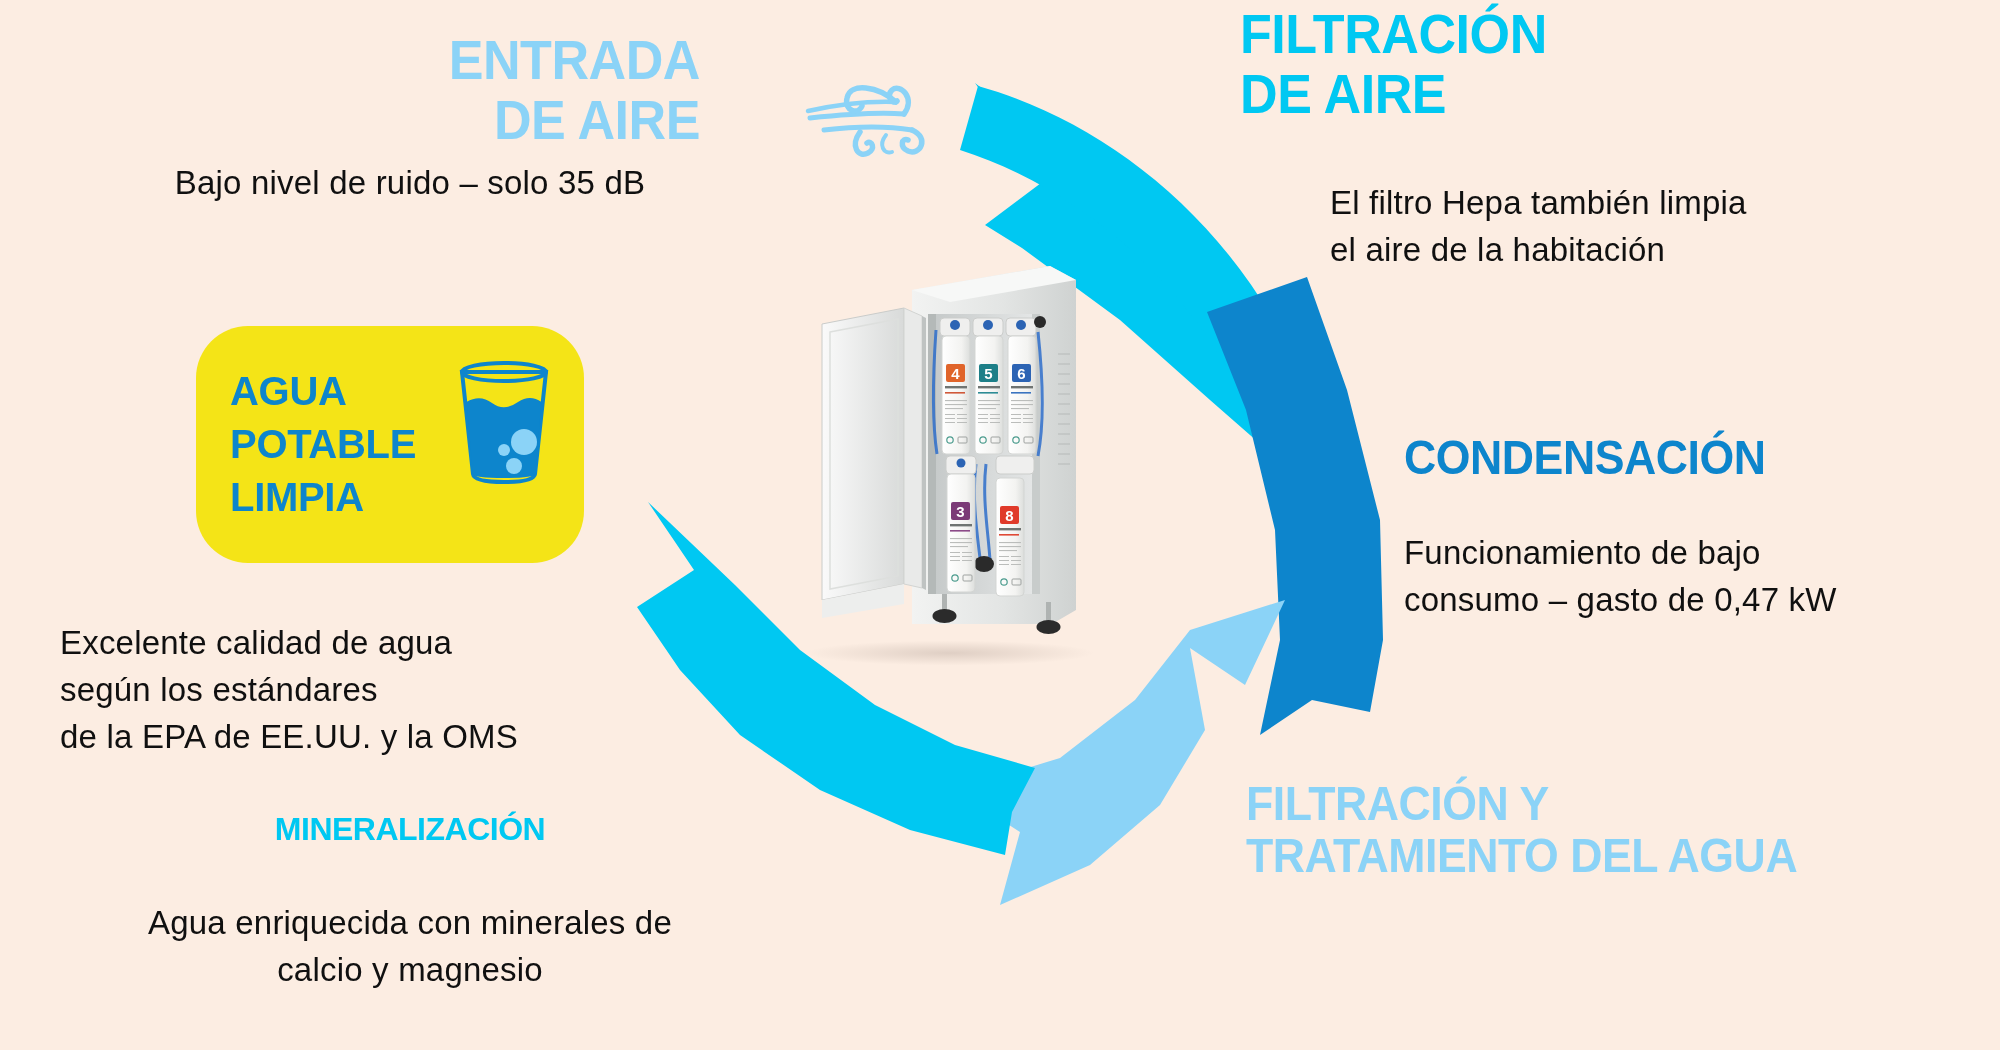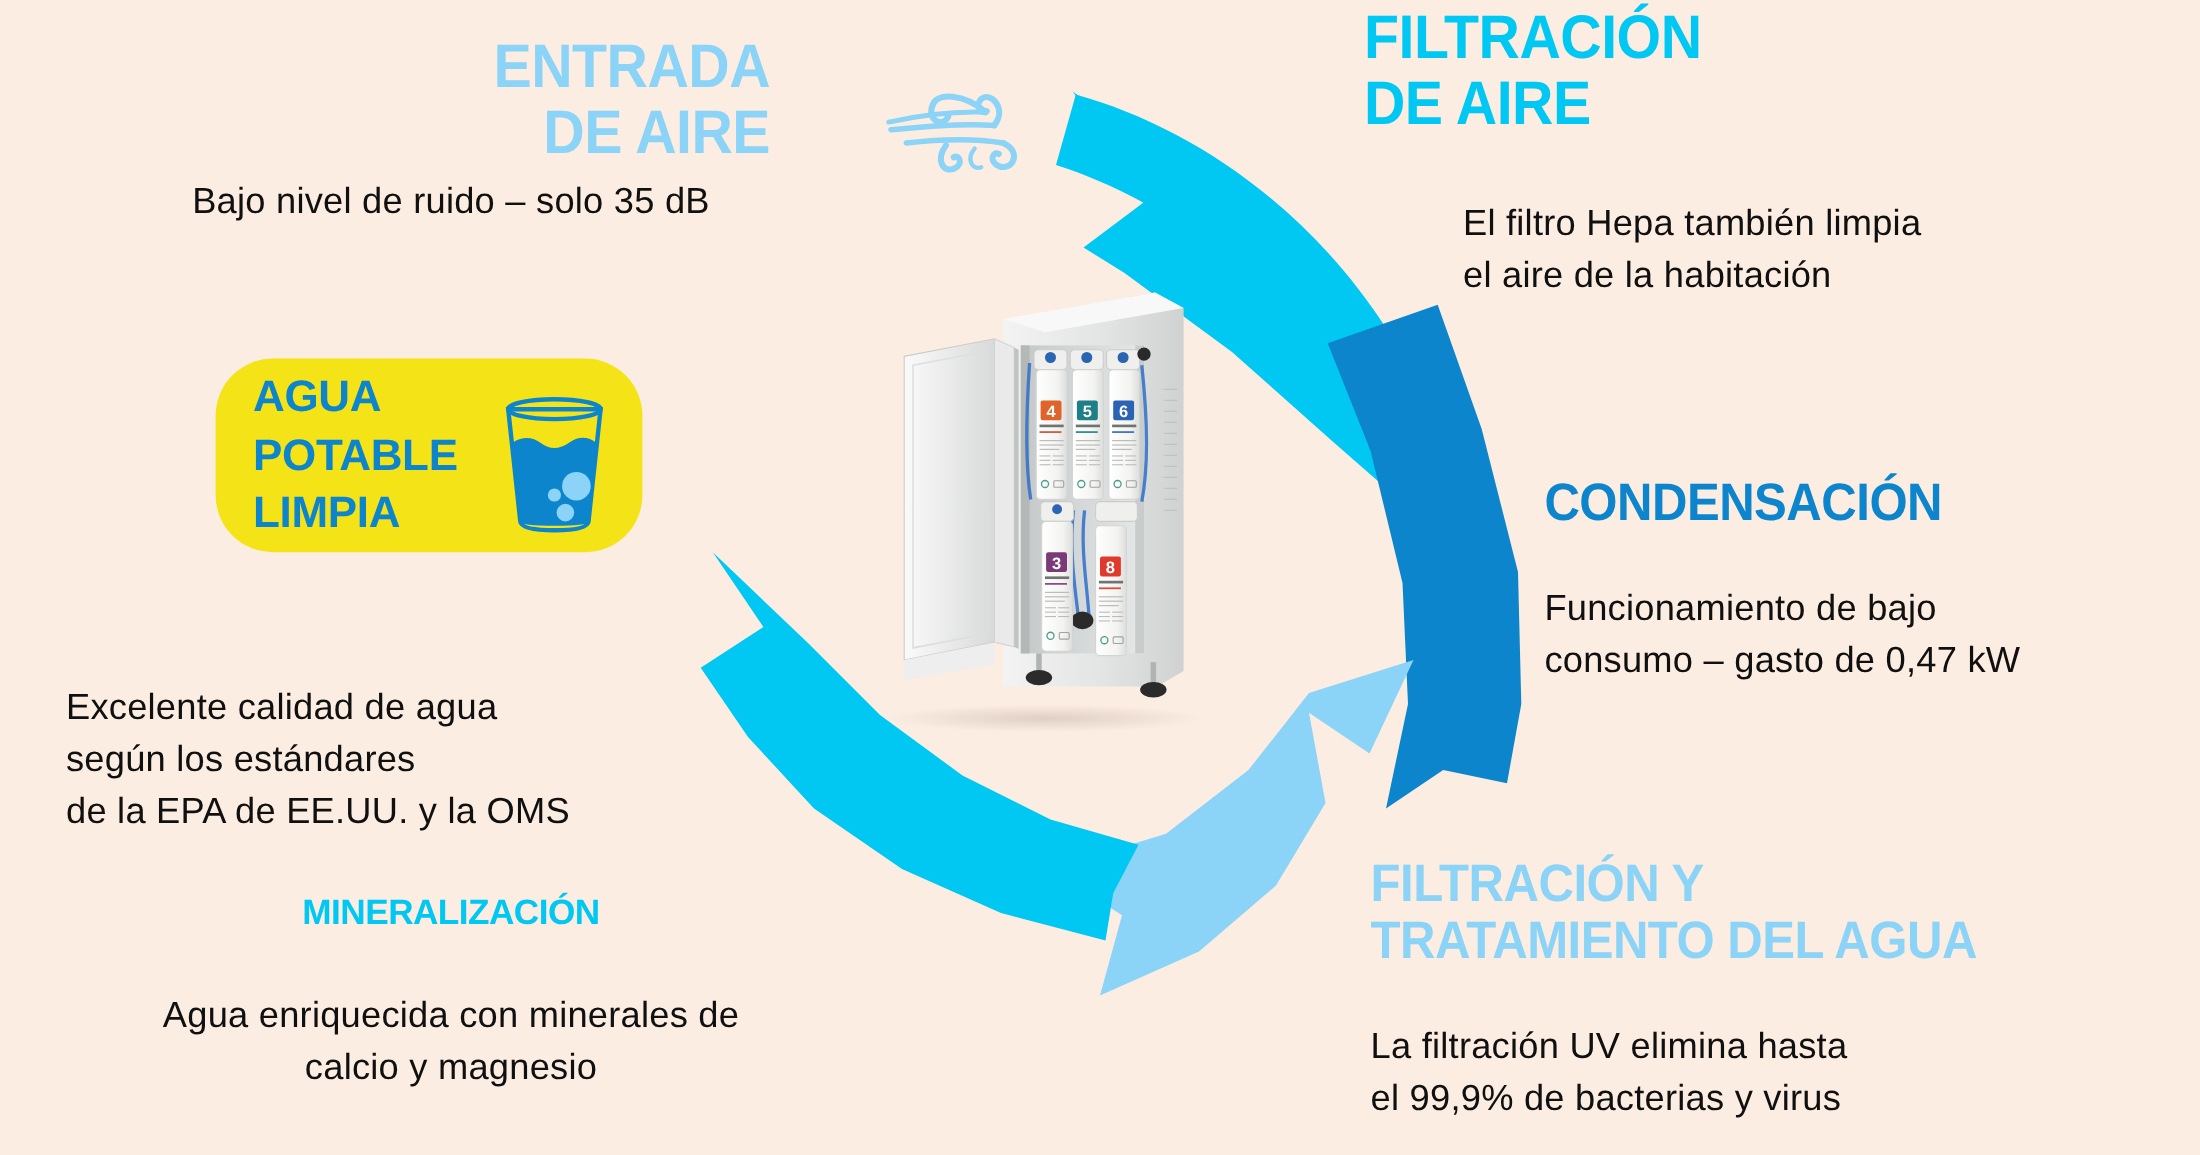--- a/index.html
+++ b/index.html
@@ -36,21 +36,21 @@
     letter-spacing:0.2px;
   }
   .body.r { text-align:left; }
   .body.l { text-align:left; }
   .body.c { text-align:center; }
 
   
   #badge {
     position:absolute;
     left:196px; top:326px;
-    width:388px; height:176px;
+    width:388px; height:237px;
     background:#F4E417;
     border-radius:52px;
     display:flex; align-items:center;
   }
   #badge .btxt {
     color:#0D85CC;
     font-size:40px;
     font-weight:bold;
     line-height:1.32;
     letter-spacing:-0.3px;
@@ -317,22 +317,20 @@
 DE AIRE</div>
   <div class="body l" style="left:1330px; top:180px; width:640px;">El filtro Hepa también limpia
 el aire de la habitación</div>
 
   <div class="hdg l" style="left:1404px; top:432px; font-size:48px; color:#0D85CC; width:600px;">CONDENSACIÓN</div>
   <div class="body l" style="left:1404px; top:530px; width:600px;">Funcionamiento de bajo
 consumo – gasto de 0,47 kW</div>
 
   <div class="hdg l" style="left:1246px; top:778px; font-size:48px; color:#8BD3F7; width:760px;">FILTRACIÓN Y
 TRATAMIENTO DEL AGUA</div>
-  <div class="body l" style="left:1246px; top:928px; width:740px;">La filtración UV elimina hasta
-el 99,9% de bacterias y virus</div>
 
   <div class="hdg c" style="left:100px; top:812px; font-size:32px; color:#00C8F2; width:620px; text-align:center; transform:none;">MINERALIZACIÓN</div>
   <div class="body c" style="left:60px; top:900px; width:700px;">Agua enriquecida con minerales de
 calcio y magnesio</div>
 
   <div class="body r" style="left:60px; top:620px; width:560px;">Excelente calidad de agua
 según los estándares
 de la EPA de EE.UU. y la OMS</div>
 
 </div>

